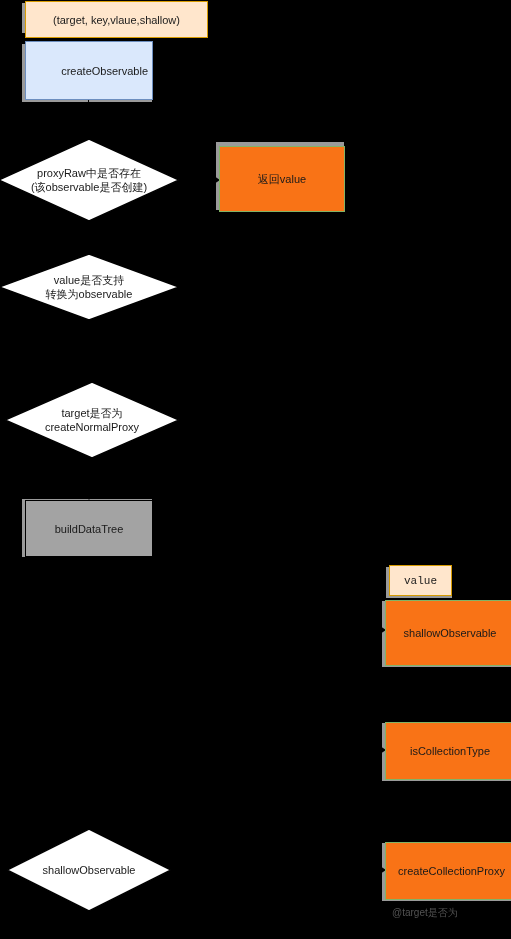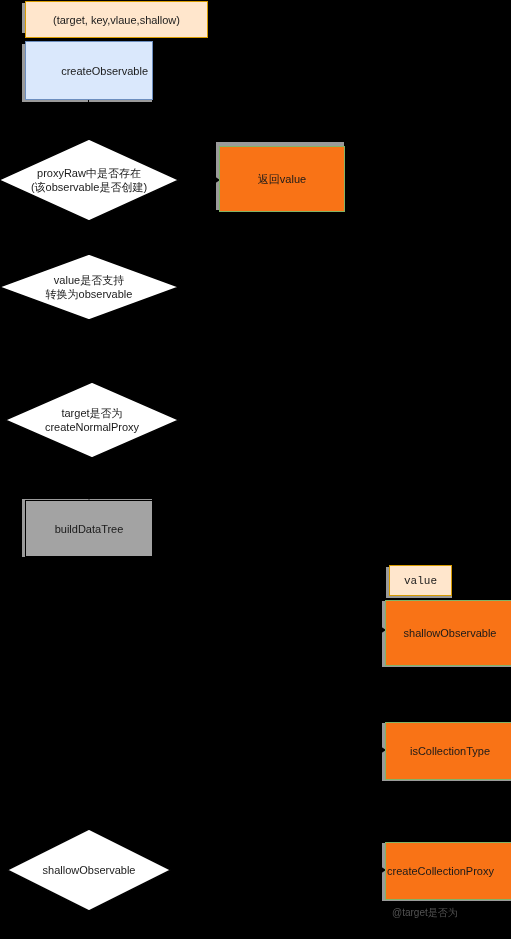--- a/index.html
+++ b/index.html
@@ -196,18 +196,18 @@
 
   <div class="diamond zbase" style="left:6px;top:828px;width:166px;height:84px;">
     <svg class="dshape" viewBox="0 0 166 84" preserveAspectRatio="none">
       <polygon points="83,1 165,42 83,83 1,42" fill="#ffffff" stroke="#000000" stroke-width="1.4"></polygon>
     </svg>
     <div class="dtext">shallowObservable</div>
   </div>
 
   <div class="shadow" style="left:382px;top:843px;width:129px;height:58px;"></div>
   <div class="node rect green zbase" style="left:385px;top:842px;width:130px;height:58px;justify-content:flex-start;">
-    <span class="lbl" style="padding-left:1px;">createCollectionProxy</span>
+    <span class="lbl" style="padding-left:12px;">createCollectionProxy</span>
   </div>
 
   <div class="watermark" style="left:392px;top:906px;">@target是否为</div>
 
 </div>
 
 </body></html>

